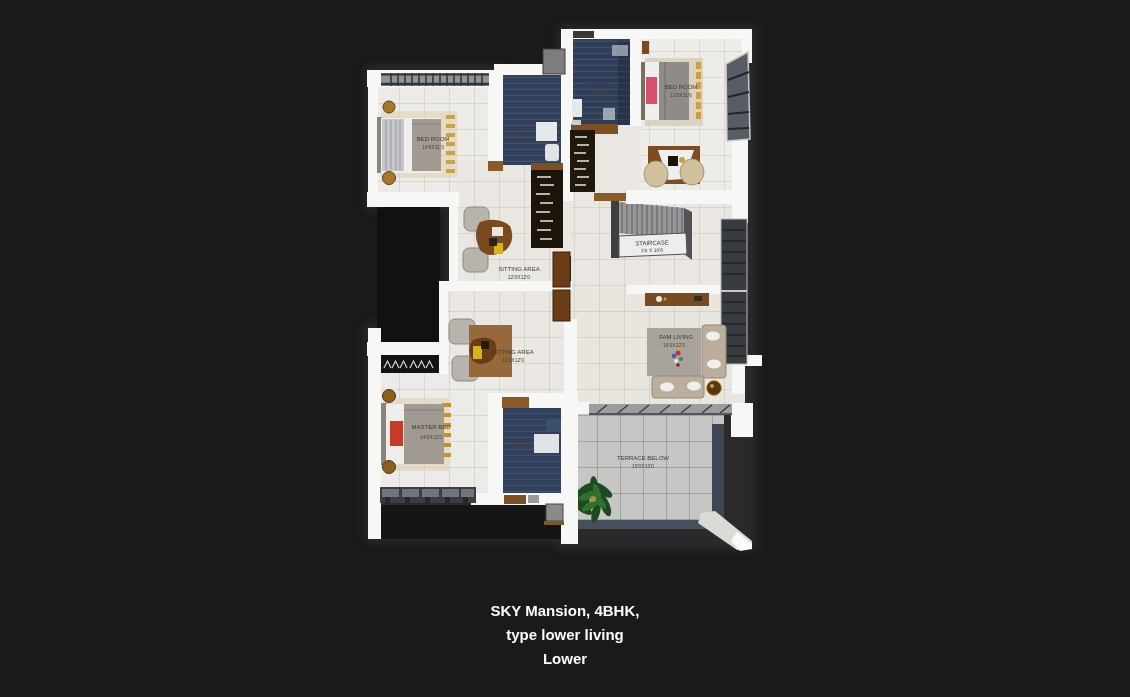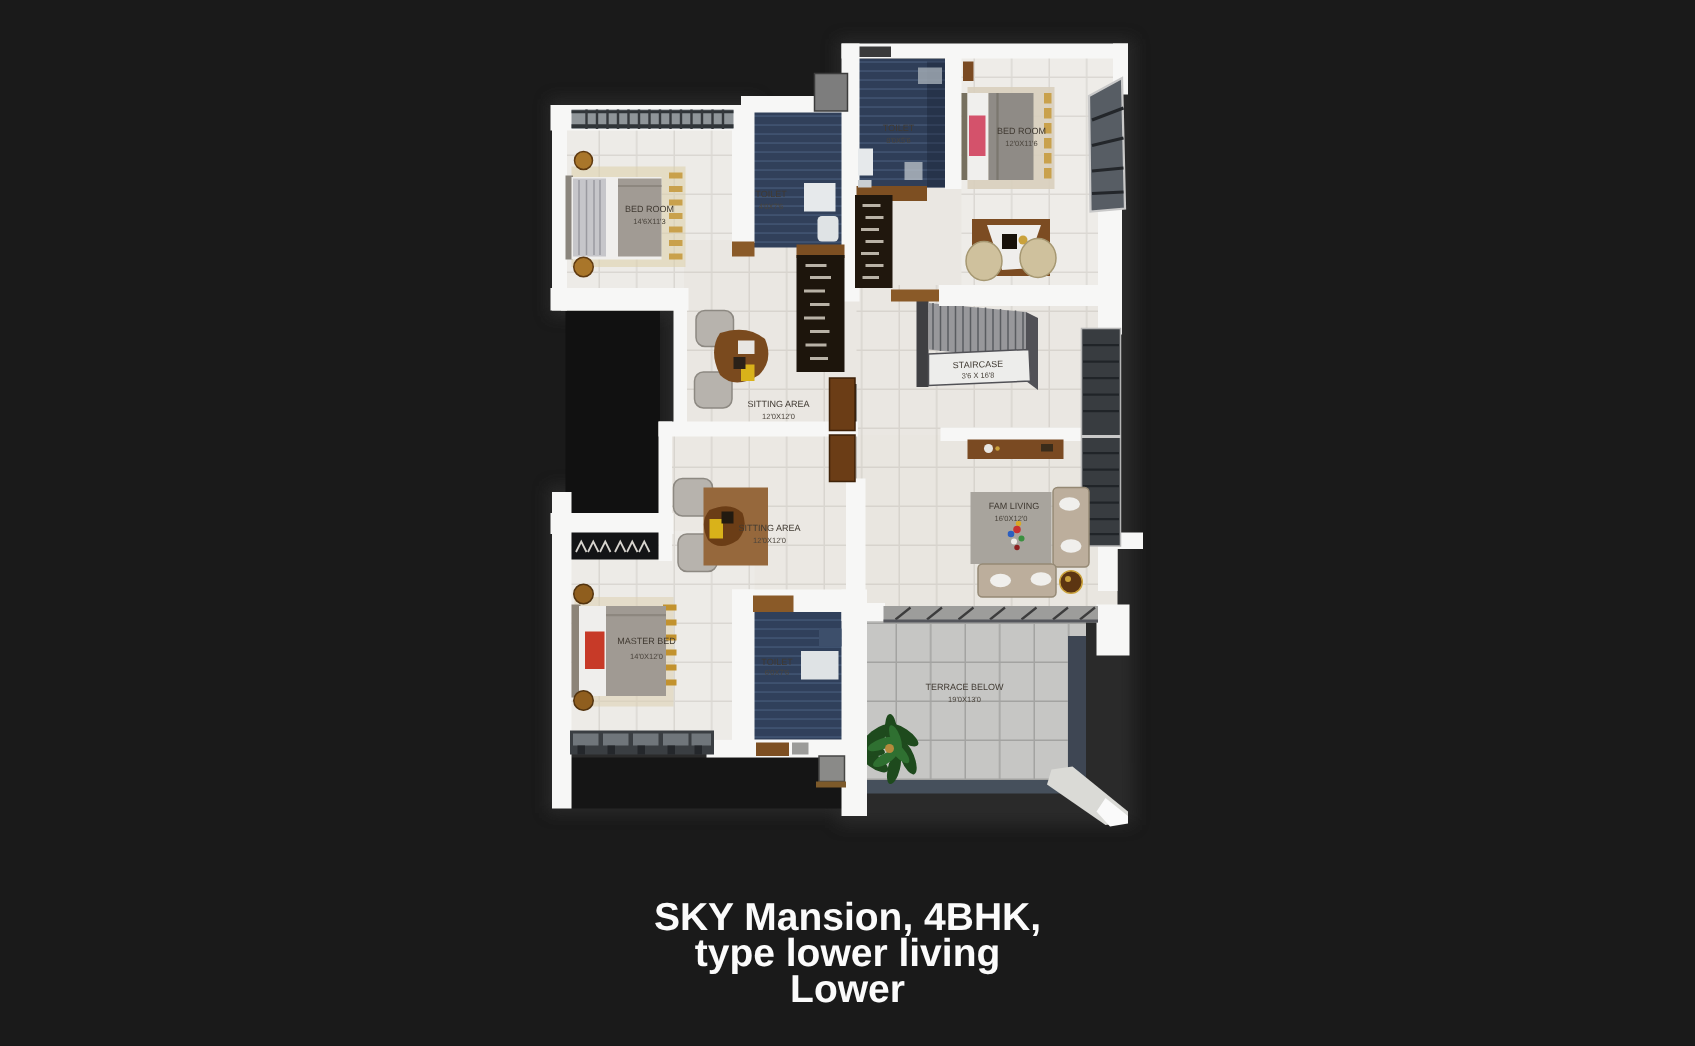--- a/index.html
+++ b/index.html
@@ -1,18 +1,18 @@
 <!DOCTYPE html>
 <html><head>
 <meta charset="utf-8">
 <style>
 html,body{margin:0;padding:0;background:#1a1a1a;}
 .page svg{filter:blur(0.45px);}
 .page{position:relative;width:1130px;height:697px;background:#1a1a1a;overflow:hidden;font-family:"Liberation Sans",sans-serif;}
-.caption{position:absolute;left:0;top:599px;width:1130px;text-align:center;color:#fbfbfb;font-weight:bold;font-size:26px;line-height:24px;letter-spacing:0px;}
+.caption{position:absolute;left:0;top:599px;width:1130px;text-align:center;color:#fbfbfb;font-weight:bold;font-size:15px;line-height:24px;letter-spacing:0px;}
 .lbl{font-family:"Liberation Sans",sans-serif;fill:#403a32;font-size:6px;text-anchor:middle;}
 .dim{font-family:"Liberation Sans",sans-serif;fill:#4a443c;font-size:5px;text-anchor:middle;}
 </style>
 </head>
 <body>
 <div class="page">
 <svg width="1130" height="697" viewBox="0 0 1130 697">
 <defs>
 <pattern id="tiles" width="25" height="26" patternUnits="userSpaceOnUse">
   <rect width="25" height="26" fill="none"></rect>

